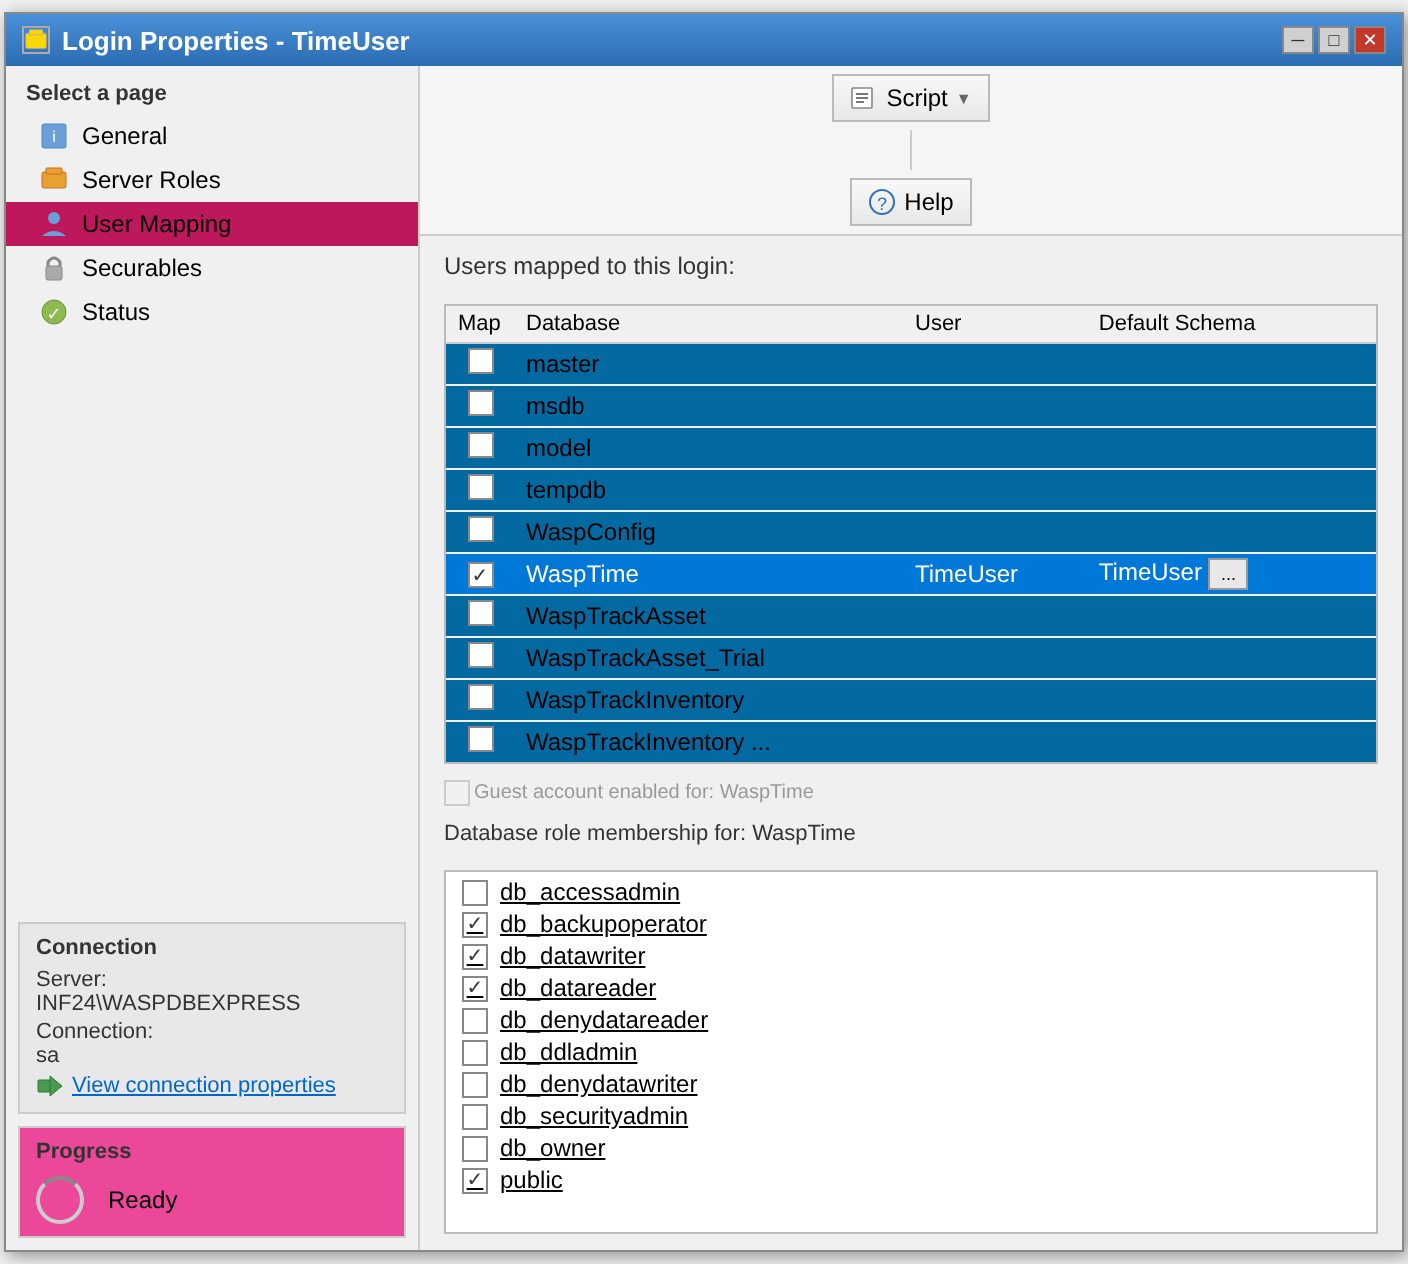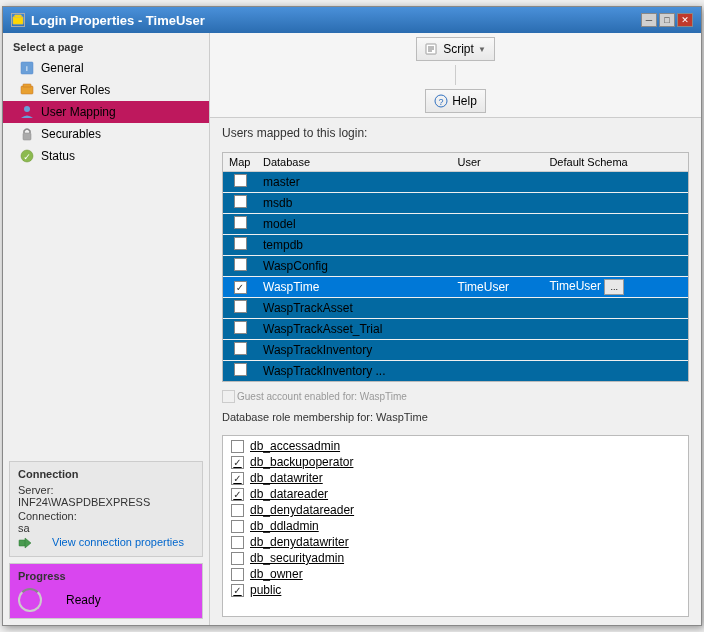--- a/index.html
+++ b/index.html
@@ -123,50 +123,52 @@
       font-size: 11px;
       color: #333;
     }
     .connection-value {
       font-size: 11px;
       color: #333;
       margin-bottom: 2px;
     }
     .connection-link {
       color: #0066cc;
+      text-decoration: underline;
       cursor: pointer;
       font-size: 11px;
       display: flex;
-      gap: 20px;
+      align-items: center;
+      gap: 4px;
     }
     .link-icon {
       width: 14px;
       height: 14px;
       background: #4a8;
       border-radius: 2px;
       display: inline-block;
       flex-shrink: 0;
     }
     
     .progress-panel {
-      background: #d946ef;
+      background: #ec4899;
       border: 1px solid #ccc;
       margin: 0 6px 6px 6px;
       padding: 6px 8px;
     }
     .progress-title {
       font-weight: bold;
       font-size: 11px;
       color: #333;
       margin-bottom: 6px;
     }
     .progress-content {
       display: flex;
       align-items: center;
-      gap: 24px;
+      gap: 12px;
     }
     .spinner {
       width: 24px;
       height: 24px;
       border: 2px solid #ccc;
       border-top: 2px solid #888;
       border-radius: 50%;
     }
     
     .right-panel {

